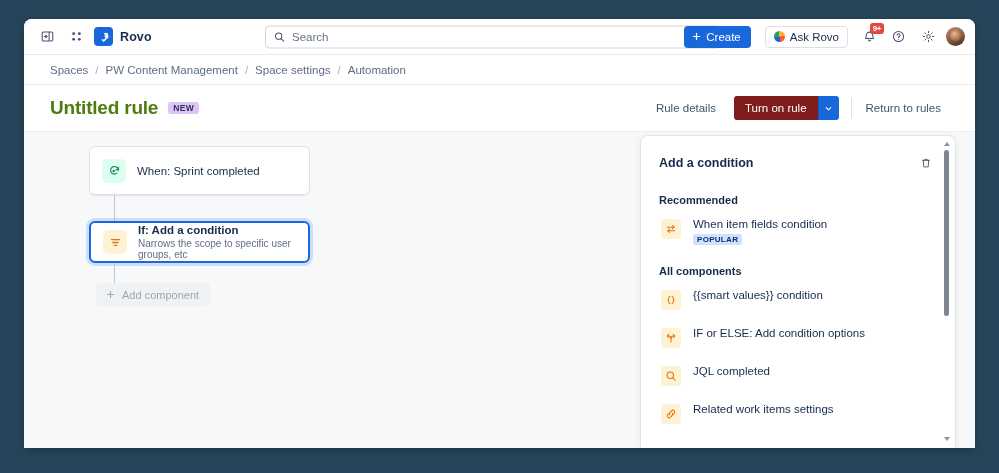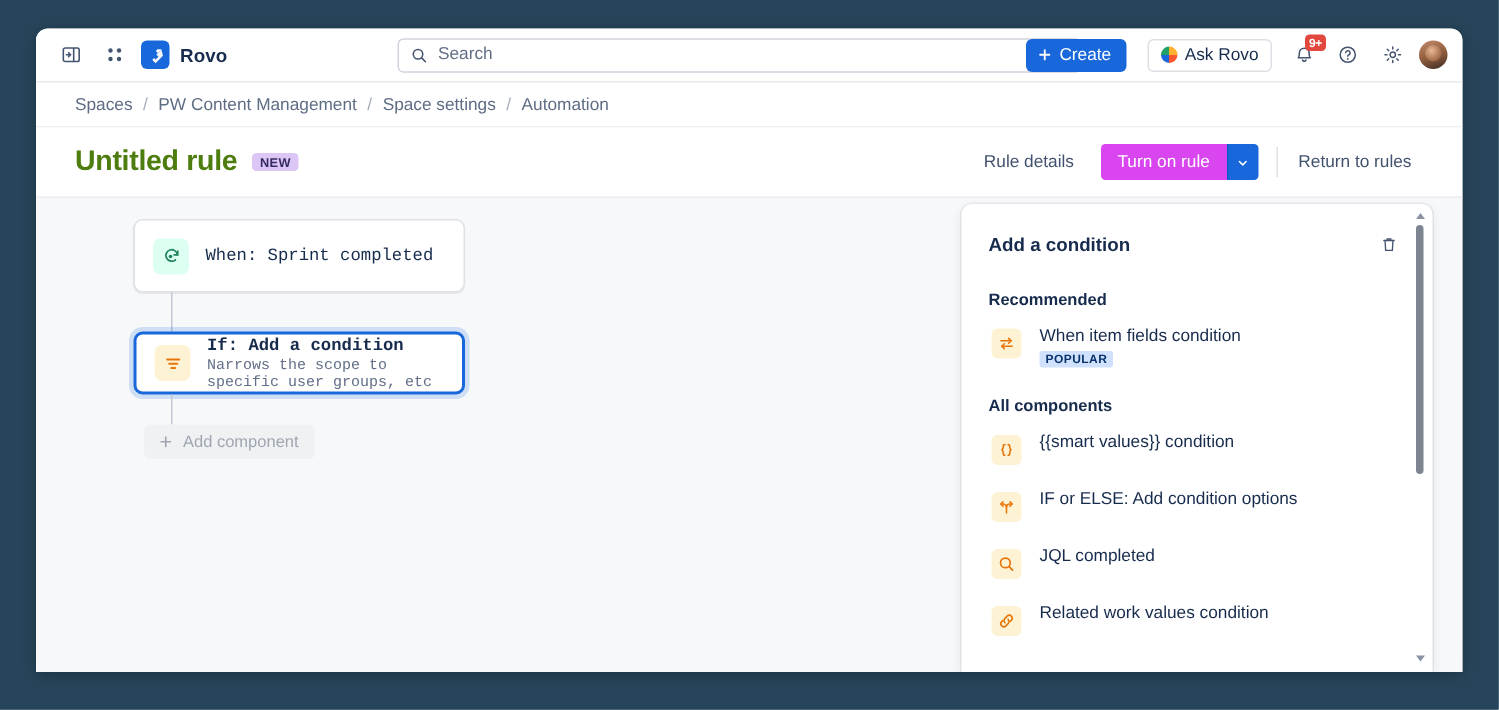--- a/index.html
+++ b/index.html
@@ -115,21 +115,21 @@
     padding: 1px 5px; border-radius: 3px;
   }
   .title-actions { margin-left: auto; display: flex; align-items: center; }
   .link-btn {
     font-size: 11.5px; color: #42526e; cursor: pointer;
     padding: 4px 8px; border-radius: 4px; background: none; border: none;
     font-family: "Liberation Sans", sans-serif;
   }
   .split-btn { display: flex; margin: 0 10px; }
   .split-main {
-    background: #d946ef; color: #fff; border: none;
+    background: #7f1d1d; color: #fff; border: none;
     font-size: 11.5px; font-weight: 500; padding: 0 11px; height: 24px;
     border-radius: 3px 0 0 3px; cursor: pointer;
     font-family: "Liberation Sans", sans-serif;
   }
   .split-caret {
     background: #1868db; color: #fff; border: none; border-left: 1px solid #0f5ac4;
     width: 21px; height: 24px; border-radius: 0 3px 3px 0; cursor: pointer;
     display: flex; align-items: center; justify-content: center;
   }
   .divider-v { width: 1px; height: 20px; background: #dfe1e6; margin: 0 6px 0 2px; }
@@ -138,21 +138,21 @@
   .body-area {
     position: relative; height: 317px; background: #f7f8f9;
     border-top: 1px solid #eceef1;
   }
 
   
   .canvas { position: absolute; left: 0; top: 0; right: 318px; bottom: 0; }
   .node {
     position: absolute; background: #fff; border: 1px solid #dfe1e6;
     border-radius: 6px; display: flex; align-items: center;
-    padding: 0 12px; box-shadow: 0 1px 1px rgba(9,30,66,.08); font-family: Liberation Mono, monospace;
+    padding: 0 12px; box-shadow: 0 1px 1px rgba(9,30,66,.08);
   }
   .node-trigger { left: 65px; top: 14px; width: 221px; height: 49px; }
   .node-cond {
     left: 65px; top: 89px; width: 221px; height: 42px;
     border: 2px solid #1868db; box-shadow: 0 0 0 3px rgba(24,104,219,.18);
   }
   .node-icon {
     width: 24px; height: 24px; border-radius: 5px; flex: none;
     display: flex; align-items: center; justify-content: center;
     margin-right: 11px;
@@ -446,21 +446,21 @@
           </div>
 
           <div class="list-item" style="margin-top:5px">
             <span class="li-icon">
               <svg width="12" height="12" viewBox="0 0 16 16" fill="none" stroke="#e8750a" stroke-width="1.4" stroke-linecap="round">
                 <path d="M6.6 9.4a2.6 2.6 0 0 1 0-3.7l2-2a2.6 2.6 0 0 1 3.7 3.7l-1 1"></path>
                 <path d="M9.4 6.6a2.6 2.6 0 0 1 0 3.7l-2 2a2.6 2.6 0 0 1-3.7-3.7l1-1"></path>
               </svg>
             </span>
             <span class="li-body">
-              <span class="li-label">Related work values condition</span>
+              <span class="li-label">Related work items settings</span>
             </span>
           </div>
         </div>
 
         <div class="pscroll">
           <div class="ps-arrow ps-up">
               <div class="tri tri-up"></div>
             </div>
           <div class="ps-track">
             <div class="ps-thumb"></div>

